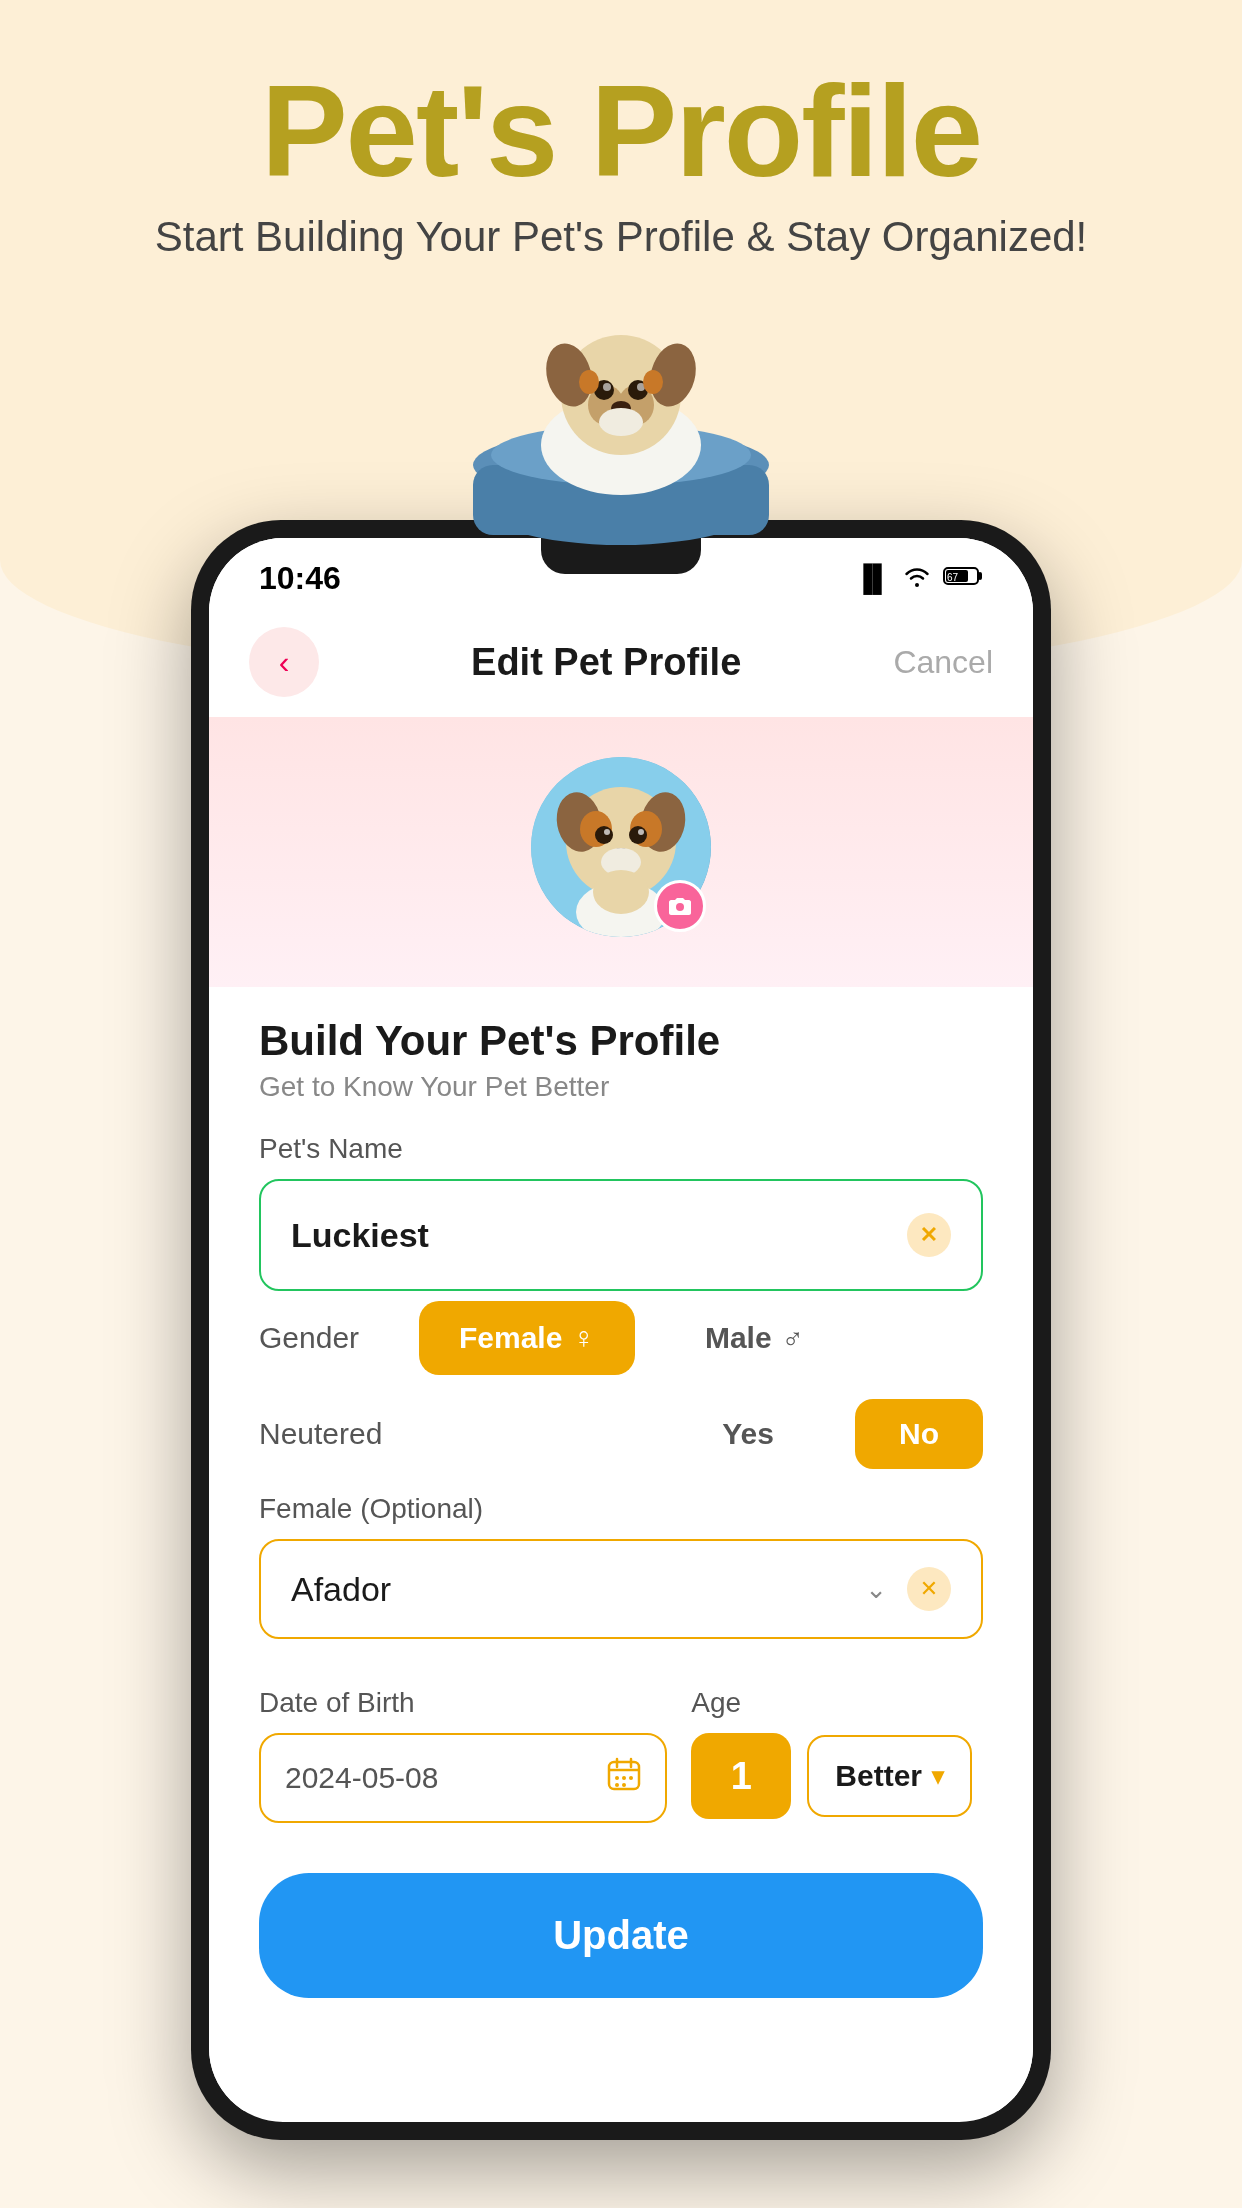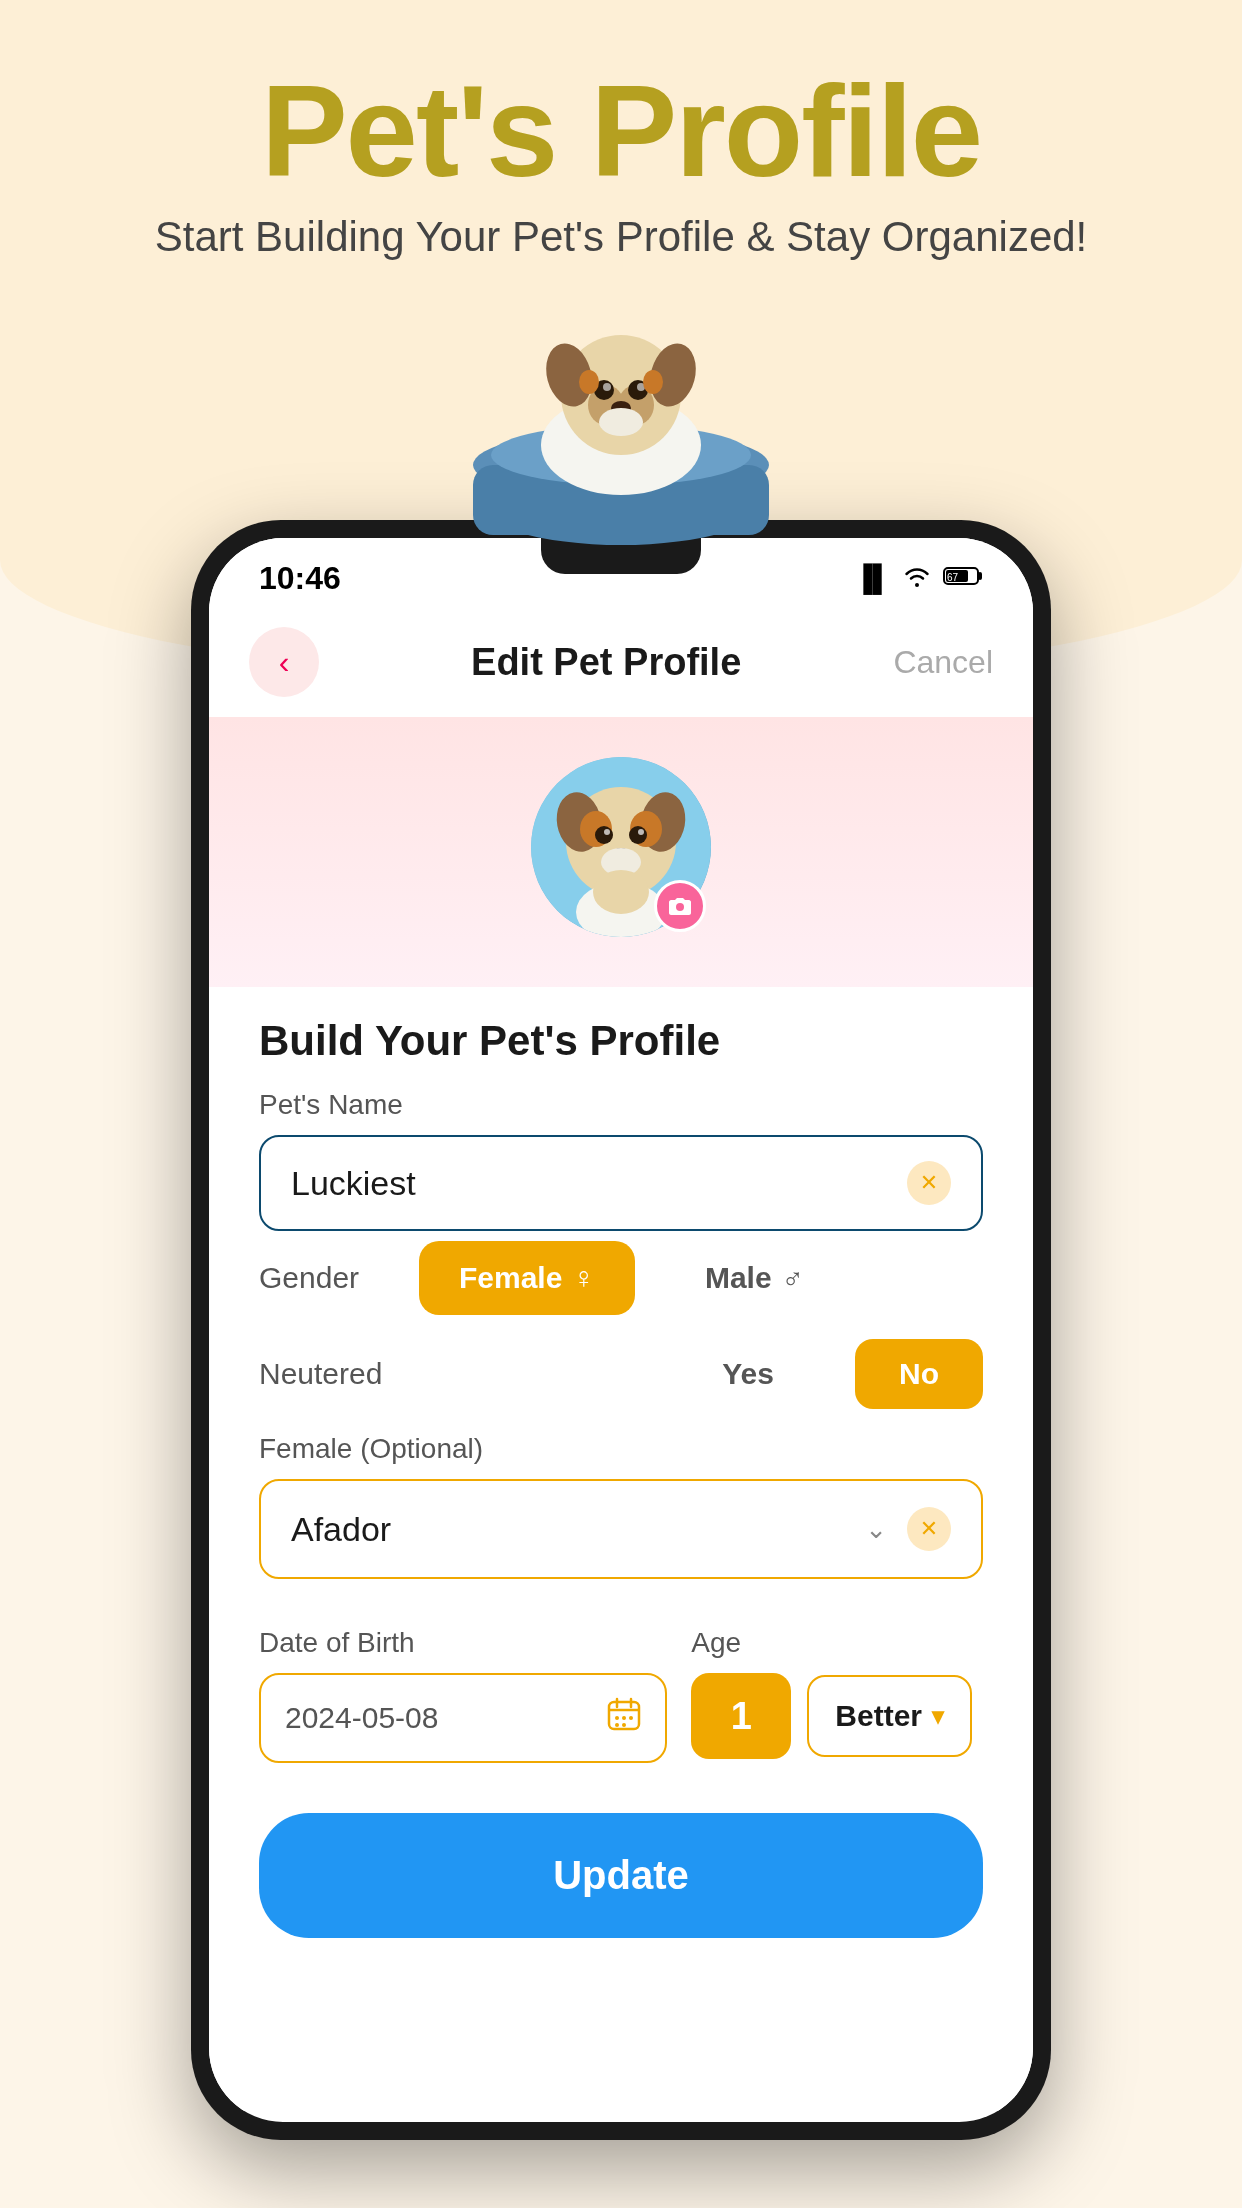--- a/index.html
+++ b/index.html
@@ -229,29 +229,30 @@
 
     .field-label {
       font-size: 28px;
       color: #555;
       margin-bottom: 14px;
       margin-top: 24px;
     }
 
     .text-input {
       width: 100%;
-      border: 2px solid #0c4a6e;
+      border: 2px solid #22c55e;
       border-radius: 20px;
-      padding: 24px 30px;
+      padding: 32px 30px;
       font-size: 34px;
       color: #1a1a1a;
       display: flex;
       align-items: center;
       justify-content: space-between;
       background: #fff;
+      font-weight: bold;
     }
 
     .clear-btn {
       width: 44px;
       height: 44px;
       background: #fde8c0;
       border-radius: 50%;
       display: flex;
       align-items: center;
       justify-content: center;
@@ -546,20 +547,21 @@
             <svg width="24" height="20" viewBox="0 0 24 20" fill="none">
               <path d="M9 2L7 4H3C2 4 1 5 1 6v11c0 1 1 2 2 2h18c1 0 2-1 2-2V6c0-1-1-2-2-2h-4l-2-2H9z" fill="white"></path>
               <circle cx="12" cy="11" r="4" fill="#f9649a"></circle>
             </svg>
           </div>
         </div>
       </div>
 
       <div class="form-area">
         <div class="form-section-title">Build Your Pet's Profile</div>
+        <div class="form-section-sub">Get to Know Your Pet Better</div>
 
         <div class="field-label">Pet's Name</div>
         <div class="text-input">
           <span>Luckiest</span>
           <div class="clear-btn">✕</div>
         </div>
 
         <div class="gender-row">
           <span class="gender-label">Gender</span>
           <div class="gender-btn active">

